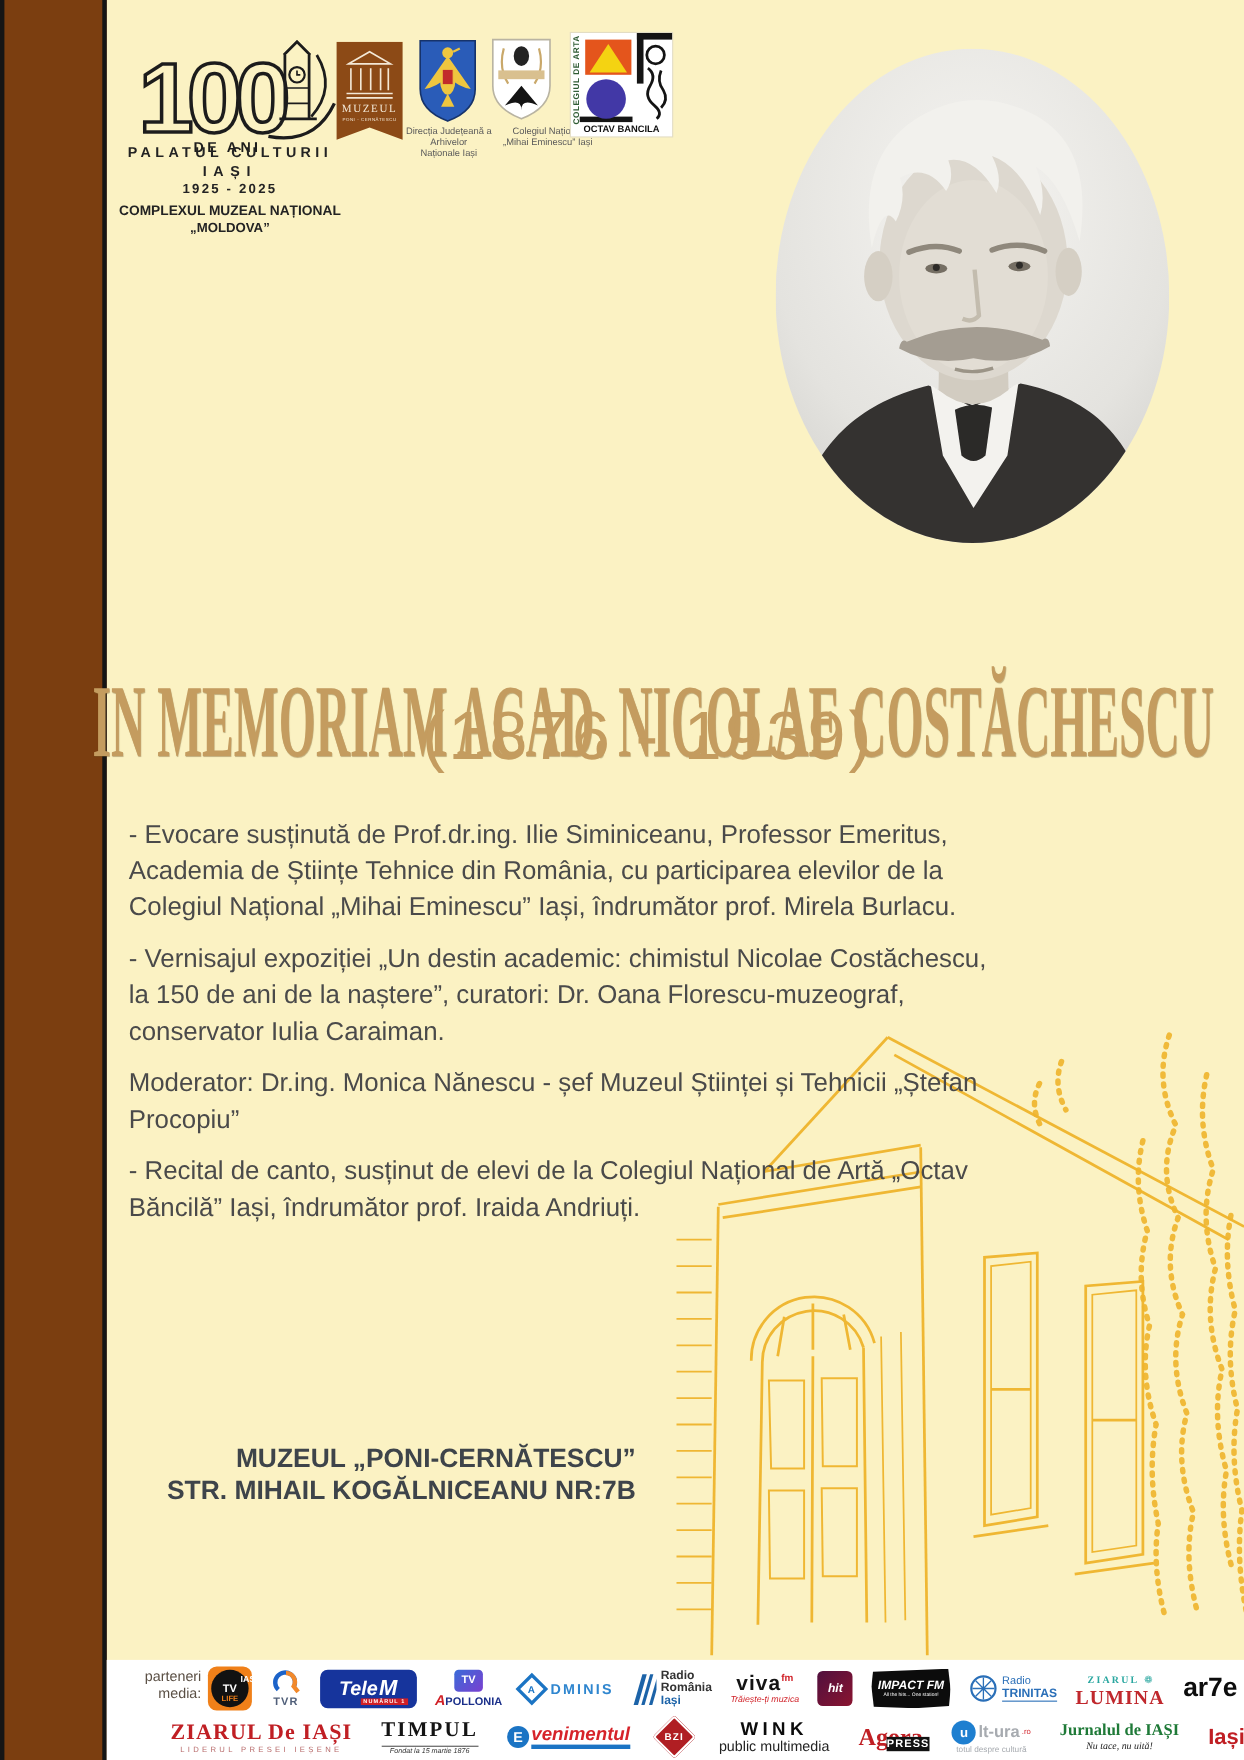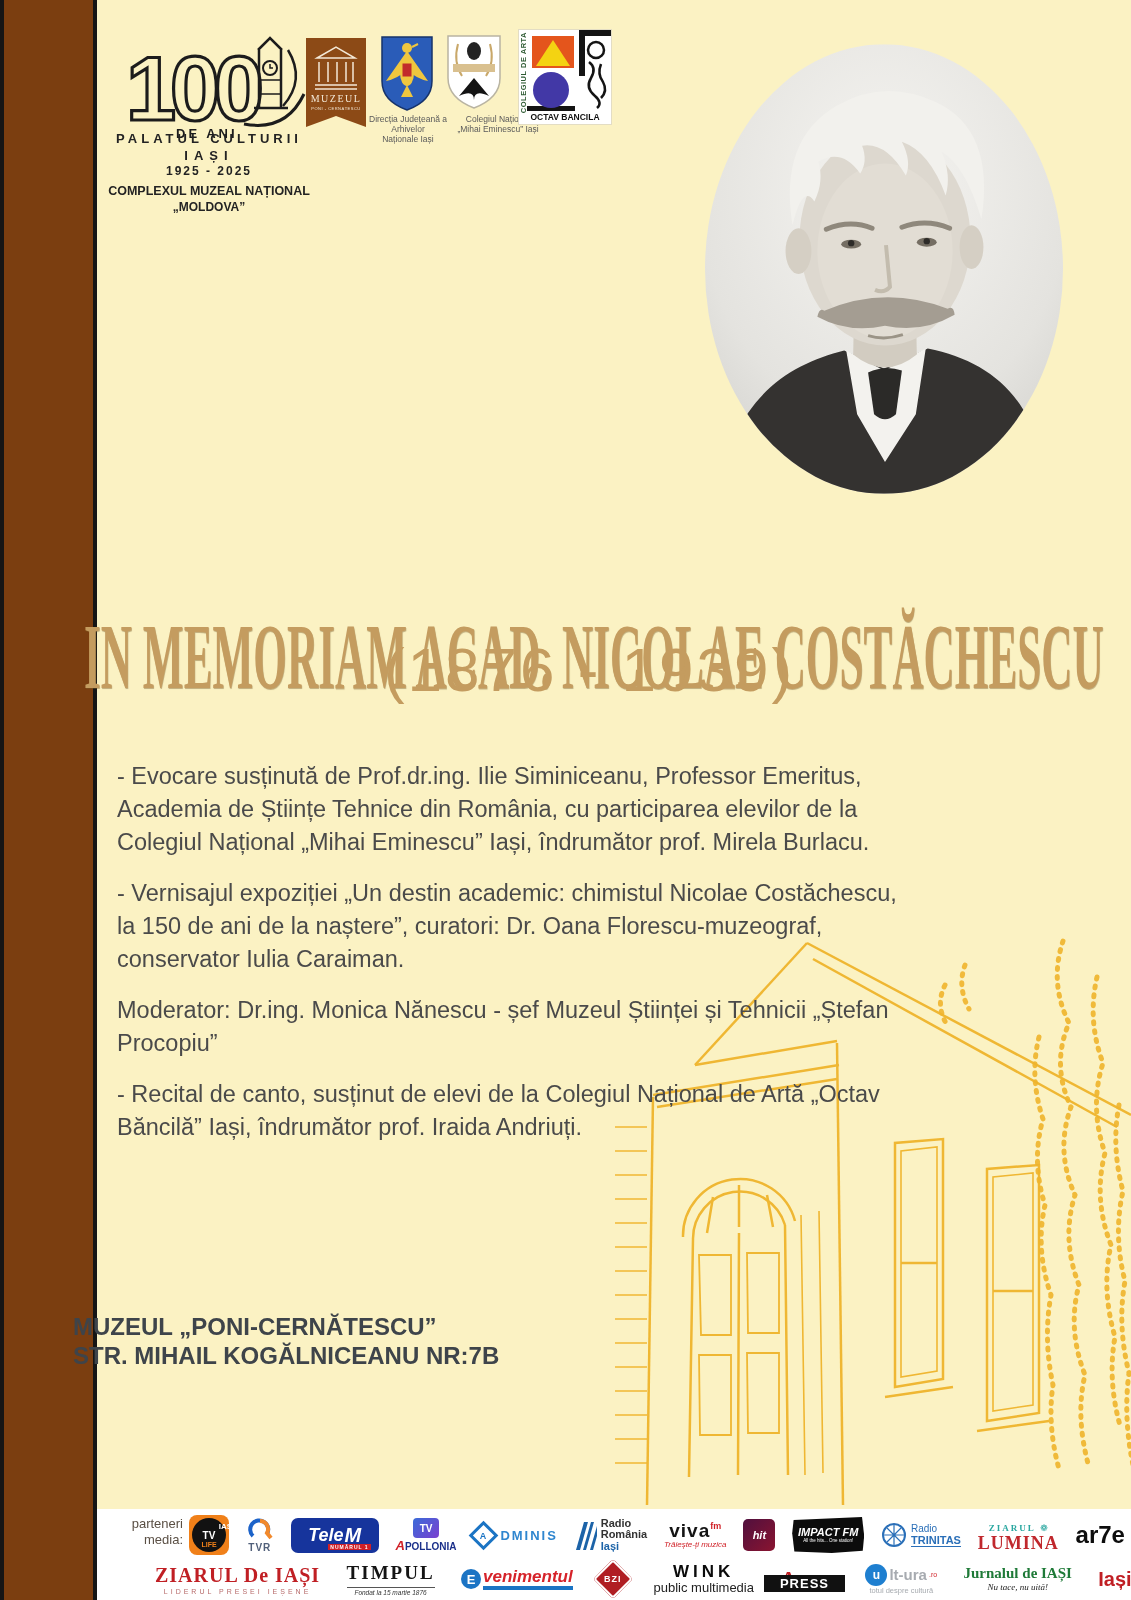--- a/index.html
+++ b/index.html
@@ -46,25 +46,25 @@
   .title{position:absolute;top:546px;left:590px;width:2200px;margin-left:-1100px;text-align:center;
     font-family:"Liberation Serif",serif;font-weight:700;font-size:94px;line-height:1;
     color:#C49C5F;transform:scaleX(0.46);transform-origin:50% 50%;white-space:nowrap;
     text-shadow:1px 1px 1px rgba(125,95,45,.45);}
   .subtitle{position:absolute;top:634px;left:74px;width:1031px;text-align:center;
     font-size:62px;letter-spacing:3px;color:#C49C5F;}
 
   
   .program{position:absolute;left:117px;top:742px;width:870px;z-index:3;
     font-size:23.5px;line-height:33px;color:#4A4A4A;}
-  .program p{margin:18px 0 14px 0;white-space:pre-line;}
+  .program p{margin:0 0 14px 0;white-space:pre-line;}
   .program p.head{margin:0;}
 
   
-  .venue{position:absolute;left:73px;top:1312px;width:490px;text-align:left;color:#3E444A;z-index:3;}
+  .venue{position:absolute;left:88px;top:1312px;width:490px;text-align:right;color:#3E444A;z-index:3;}
   .venue .v-bold{font-size:24px;font-weight:700;line-height:29px;white-space:pre-line;}
   .venue .v-reg{font-size:23.5px;line-height:29px;white-space:pre-line;}
 
   
   .sketch{position:absolute;left:595px;top:915px;z-index:1;}
 
   
   .p-strip{position:absolute;left:97px;top:1509px;width:1034px;height:91px;background:#ffffff;z-index:4;}
   .p-label{position:absolute;left:4px;top:7px;width:82px;text-align:right;font-size:13px;line-height:1.25;
     color:#5a4f44;white-space:pre-line;}
@@ -146,22 +146,22 @@
 
   .lg-bzi{width:28px;height:28px;background:#B01E23;transform:rotate(45deg);border-radius:3px;
     box-shadow:inset 0 0 0 2px #fff,inset 0 0 0 4px #B01E23;align-items:center;justify-content:center;}
   .lg-bzi span{transform:rotate(-45deg);color:#fff;font-size:9px;font-weight:800;letter-spacing:1px;}
 
   .lg-wink .wmain{font-size:17px;font-weight:800;letter-spacing:4px;color:#0b0b0b;line-height:1;}
   .lg-wink .wsub{font-size:13px;color:#222;}
 
   .lg-agora{position:relative;}
   .lg-agora .amain{font-family:"Liberation Serif",serif;font-size:22px;font-weight:700;color:#C01F24;line-height:1;}
-  .lg-agora .apress{position:absolute;right:-6px;bottom:-2px;background:#111;color:#fff;font-size:13px;
-    font-weight:700;padding:1px 16px;letter-spacing:1px;text-align:center;}
+  .lg-agora .apress{position:absolute;right:-6px;bottom:-2px;background:#111;color:#fff;font-size:10px;
+    font-weight:700;padding:1px 0;letter-spacing:1px;text-align:center;}
 
   .lg-cult{line-height:1;}
   .lg-cult .crow{display:flex;flex-direction:row;align-items:center;gap:2px;}
   .lg-cult .ccirc{width:22px;height:22px;border-radius:50%;background:#1E7FD0;color:#fff;font-size:12px;
     font-weight:700;display:flex;align-items:center;justify-content:center;}
   .lg-cult .cmain{color:#A7ABB0;font-size:15px;font-weight:800;}
   .lg-cult .cro{color:#D01F26;font-size:7px;vertical-align:6px;}
   .lg-cult .csub{font-size:7.5px;color:#A7ABB0;margin-top:1px;}
 
   .lg-jurnal .jmain{font-family:"Liberation Serif",serif;font-size:15px;font-weight:700;color:#1F7A38;line-height:1;}

